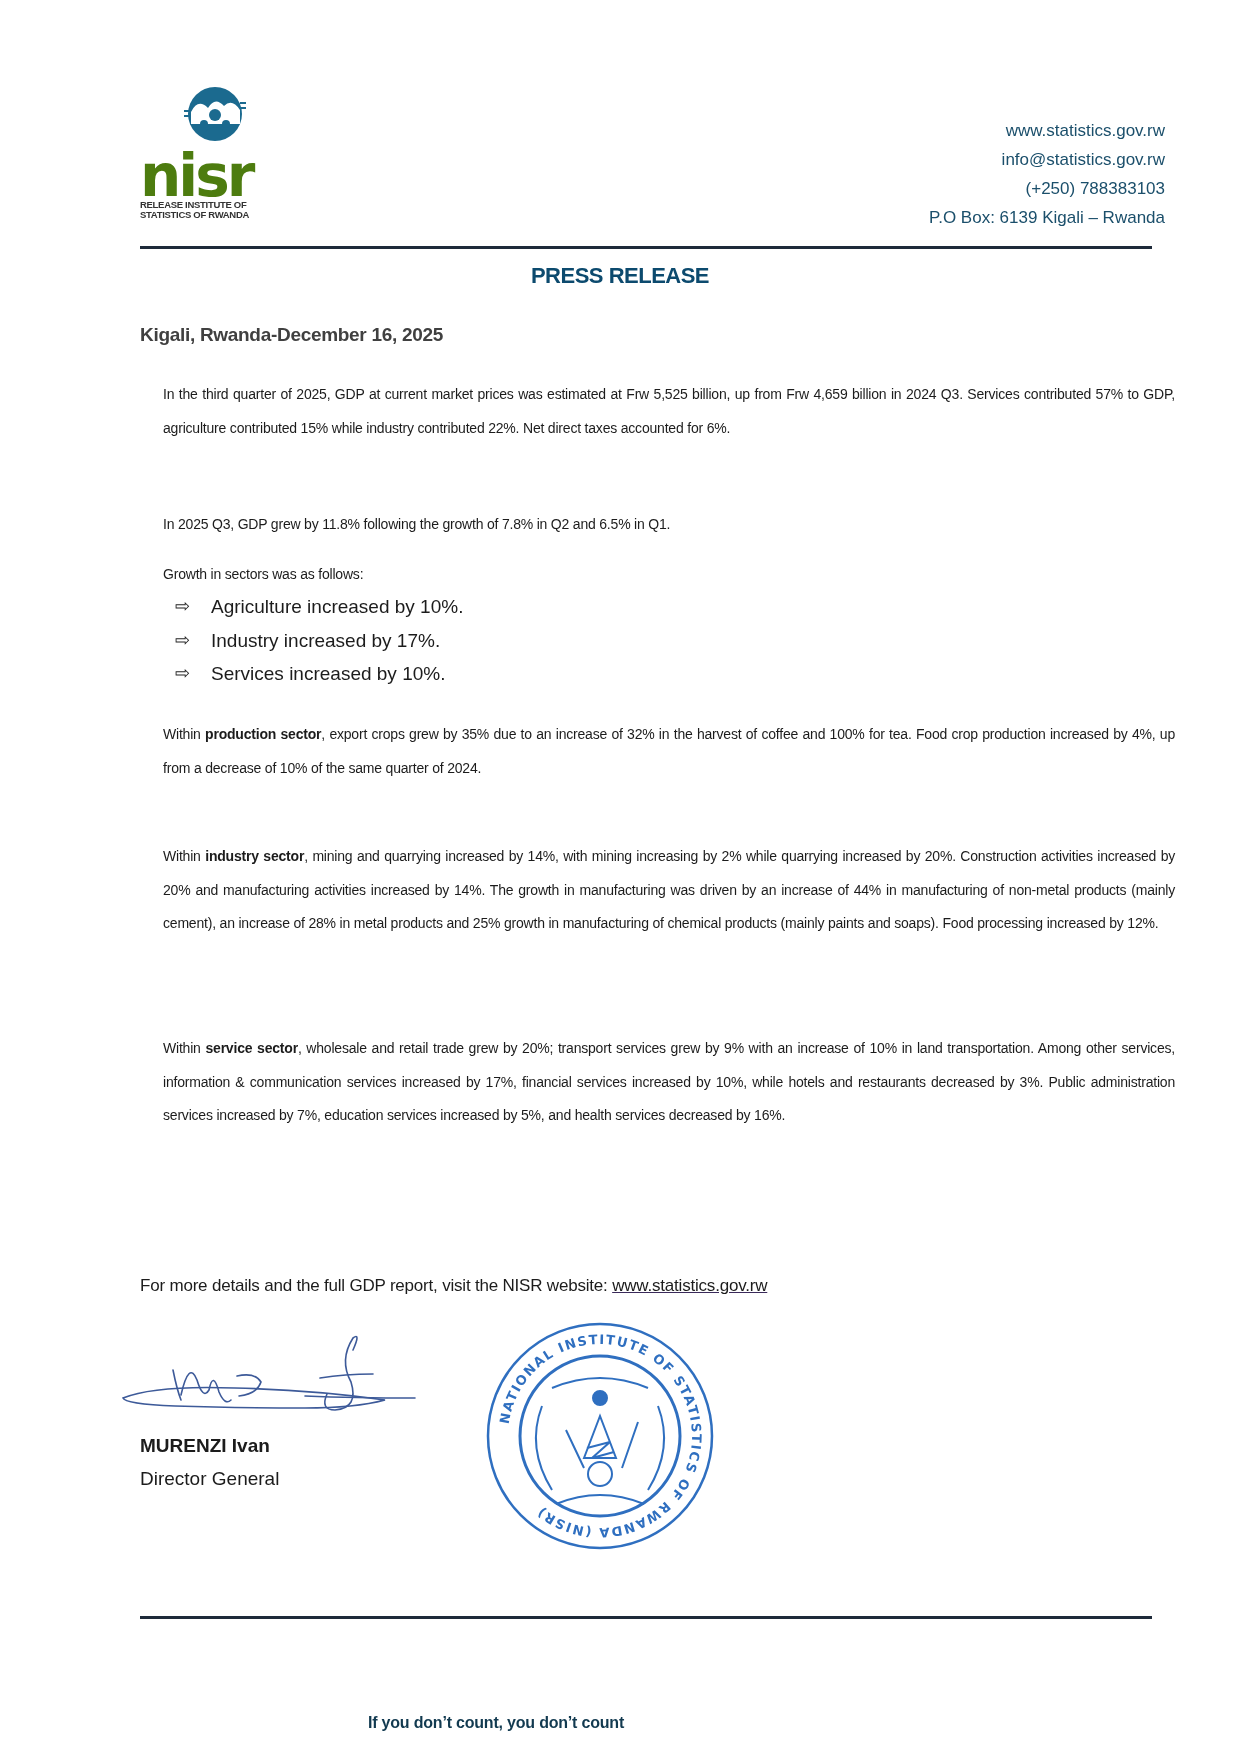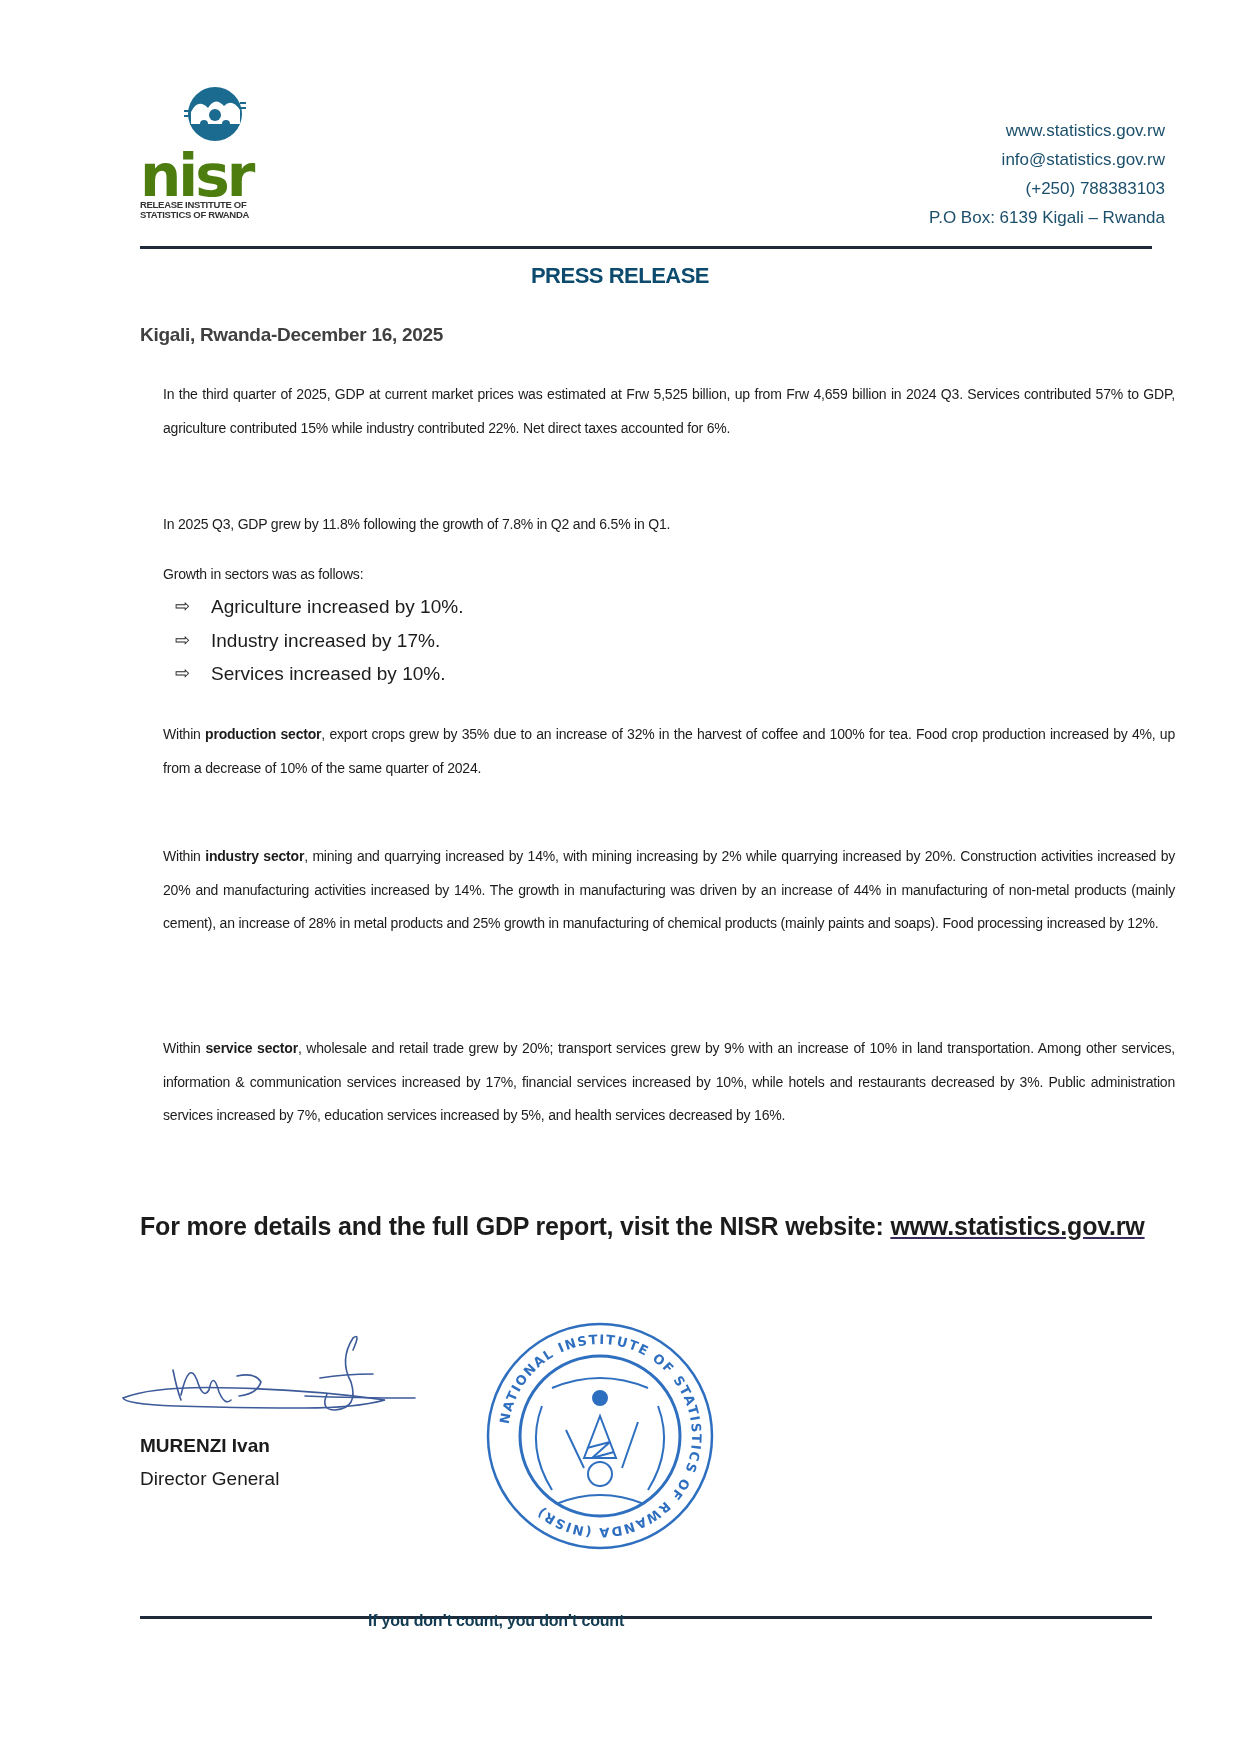--- a/index.html
+++ b/index.html
@@ -30,30 +30,30 @@
     #p1 { top: 378px; }
     #p2 { top: 508px; }
     #p3 { top: 558px; }
     #bullets { left: 175px; top: 590px; font-size: 19px; line-height: 33.5px; }
     #bullets .li { display: flex; align-items: center; }
     #bullets .arrow { width: 36px; font-size: 18px; color: #222; }
     #p4 { top: 718px; }
     #p5 { top: 840px; }
     #p6 { top: 1032px; }
 
-    #more { left: 140px; top: 1212px; font-size: 25px; letter-spacing: -0.2px; font-weight: bold; }
+    #more { left: 140px; top: 1276px; font-size: 17px; letter-spacing: -0.2px; }
     #more a { color: #1c1c1c; text-decoration: underline; text-decoration-color: #3a2a5a; }
 
     #signature { left: 115px; top: 1330px; width: 320px; height: 100px; }
     #signer-name { left: 140px; top: 1435px; font-weight: bold; font-size: 19px; }
     #signer-title { left: 140px; top: 1468px; font-size: 19px; }
 
     #seal { left: 482px; top: 1318px; width: 236px; height: 236px; }
 
-    #motto { left: 0; width: 992px; top: 1612px; text-align: center; color: #123a50; font-size: 16px; font-weight: bold; letter-spacing: -0.2px; }
+    #motto { left: 0; width: 992px; top: 1714px; text-align: center; color: #123a50; font-size: 16px; font-weight: bold; letter-spacing: -0.2px; }
   </style>
 </head>
 <body>
 
 <svg id="logo" class="abs" viewBox="0 0 150 140">
   <g transform="translate(38,2)">
     <circle cx="37" cy="30" r="27" fill="#1b6a8f"></circle>
     <path d="M13,28 Q20,14 30,24 Q37,12 46,22 Q54,14 62,26 L62,40 L13,40 Z" fill="#ffffff"></path>
     <circle cx="37" cy="31" r="6" fill="#1b6a8f"></circle>
     <path d="M24,52 Q37,34 50,52 Z" fill="#1b6a8f"></path>

